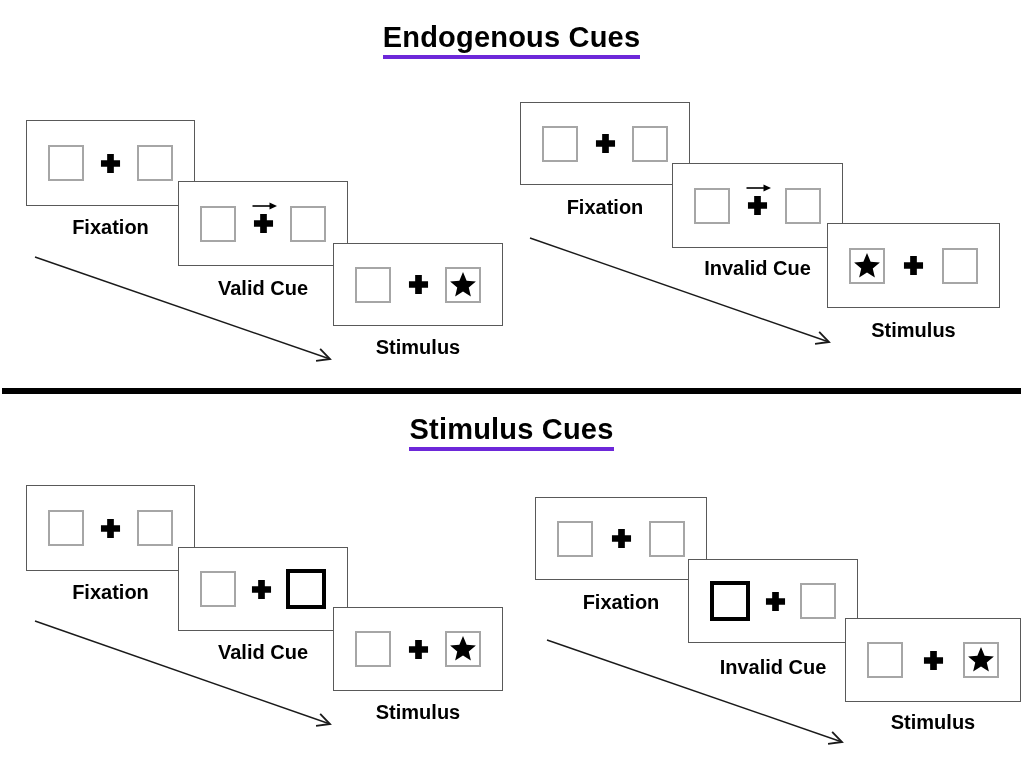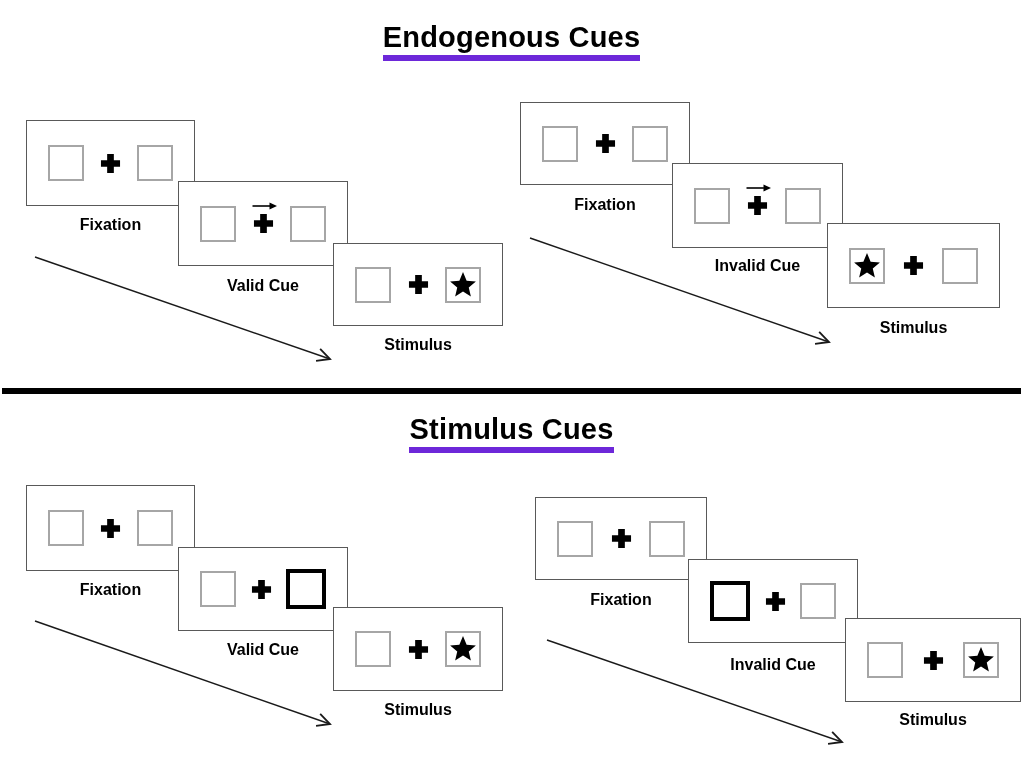--- a/index.html
+++ b/index.html
@@ -6,21 +6,21 @@
   body{
     width:1023px;height:767px;background:#ffffff;
     font-family:"Liberation Sans", sans-serif;
     position:relative;overflow:hidden;color:#000;
   }
   .section-title{
     position:absolute;left:10px;width:1003px;text-align:center;
     font-size:29px;font-weight:bold;letter-spacing:0.2px;
   }
   .section-title .underline{
-    border-bottom:6px solid #6d28d9;padding-bottom:2px;
+    border-bottom:4px solid #6d28d9;padding-bottom:2px;
   }
   .divider{
     position:absolute;left:2px;top:388px;width:1019px;height:6px;background:#000;
   }
   .panel{
     position:absolute;background:#fff;border:1.5px solid #595959;
     box-sizing:border-box;display:flex;align-items:center;
     justify-content:space-between;padding:0 21px;
   }
   .sq{
@@ -37,21 +37,21 @@
   .plus{display:block;width:21px;height:21px;}
   .plus path{fill:#000;}
   .cue-arrow{
     position:absolute;top:-12px;left:-1px;width:25px;height:10px;
   }
   .cue-arrow line{stroke:#000;stroke-width:1.6px;}
   .cue-arrow polygon{fill:#000;}
   .star{display:block;width:30px;height:30px;}
   .star polygon{fill:#000;}
   .plabel{
-    position:absolute;text-align:center;font-size:16px;font-weight:bold;line-height:1.1;
+    position:absolute;text-align:center;font-size:20px;font-weight:bold;line-height:1.1;
   }
   .seq-arrow{position:absolute;overflow:visible;}
   .seq-arrow line{stroke:#1a1a1a;stroke-width:1.4px;}
   .seq-arrow marker path{stroke:#1a1a1a;stroke-width:1.3px;fill:none;}
   .z1{z-index:1}.z2{z-index:2}.z3{z-index:3}
 </style>
 </head>
 <body>
 
 <div>

